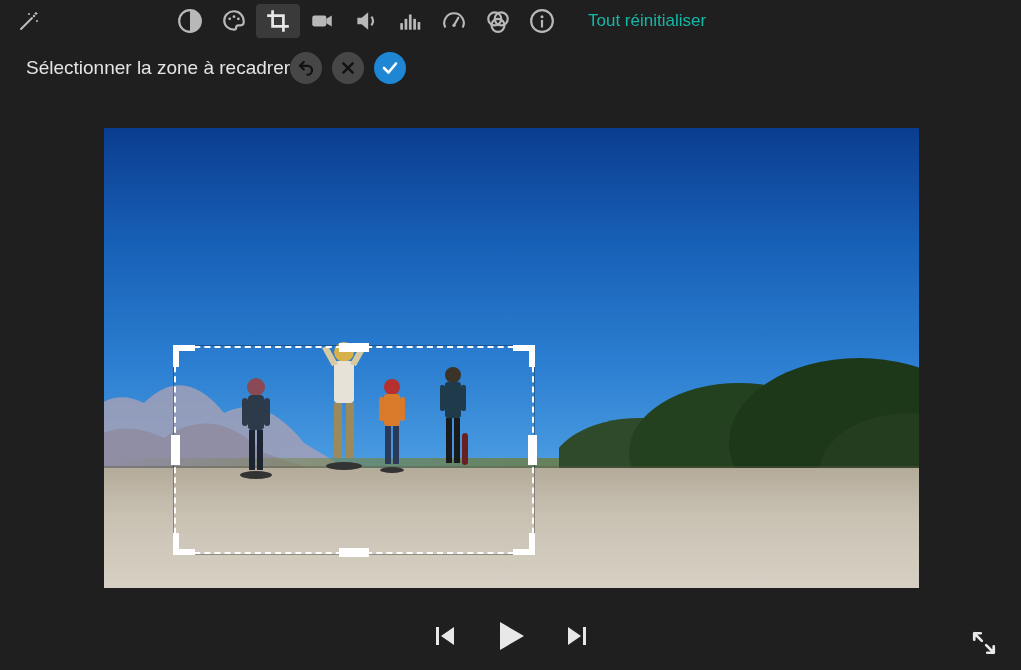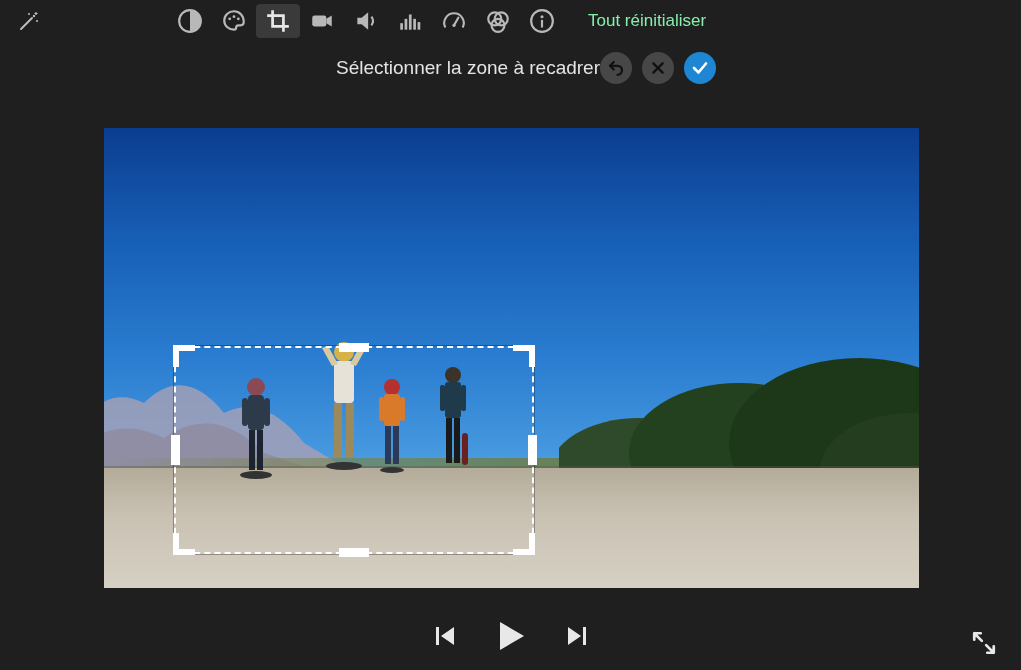--- a/index.html
+++ b/index.html
@@ -37,32 +37,31 @@
     border-radius:4px;
     cursor:pointer;
   }
   .tool-btn.active {
     background:#3a3a3a;
     color:#e8e8e8;
   }
   .tool-btn.narrow { width:44px; }
   .reset-all {
     margin-left: 24px;
-    color:#86efac;
+    color:#14b8a6;
     font-size:17px;
   }
 
   
   .subbar {
     display:flex;
     align-items:center;
-    justify-content:center;
+    justify-content:flex-start;
     padding: 6px 26px 0 26px;
     height: 46px;
-    margin-left: 31px;
   }
   .subbar-title {
     font-size:19px;
     color:#e4e4e4;
   }
   .action-buttons {
     display:flex; gap:10px; align-items:center;
   }
   .circ-btn {
     width:32px; height:32px; border-radius:50%;

